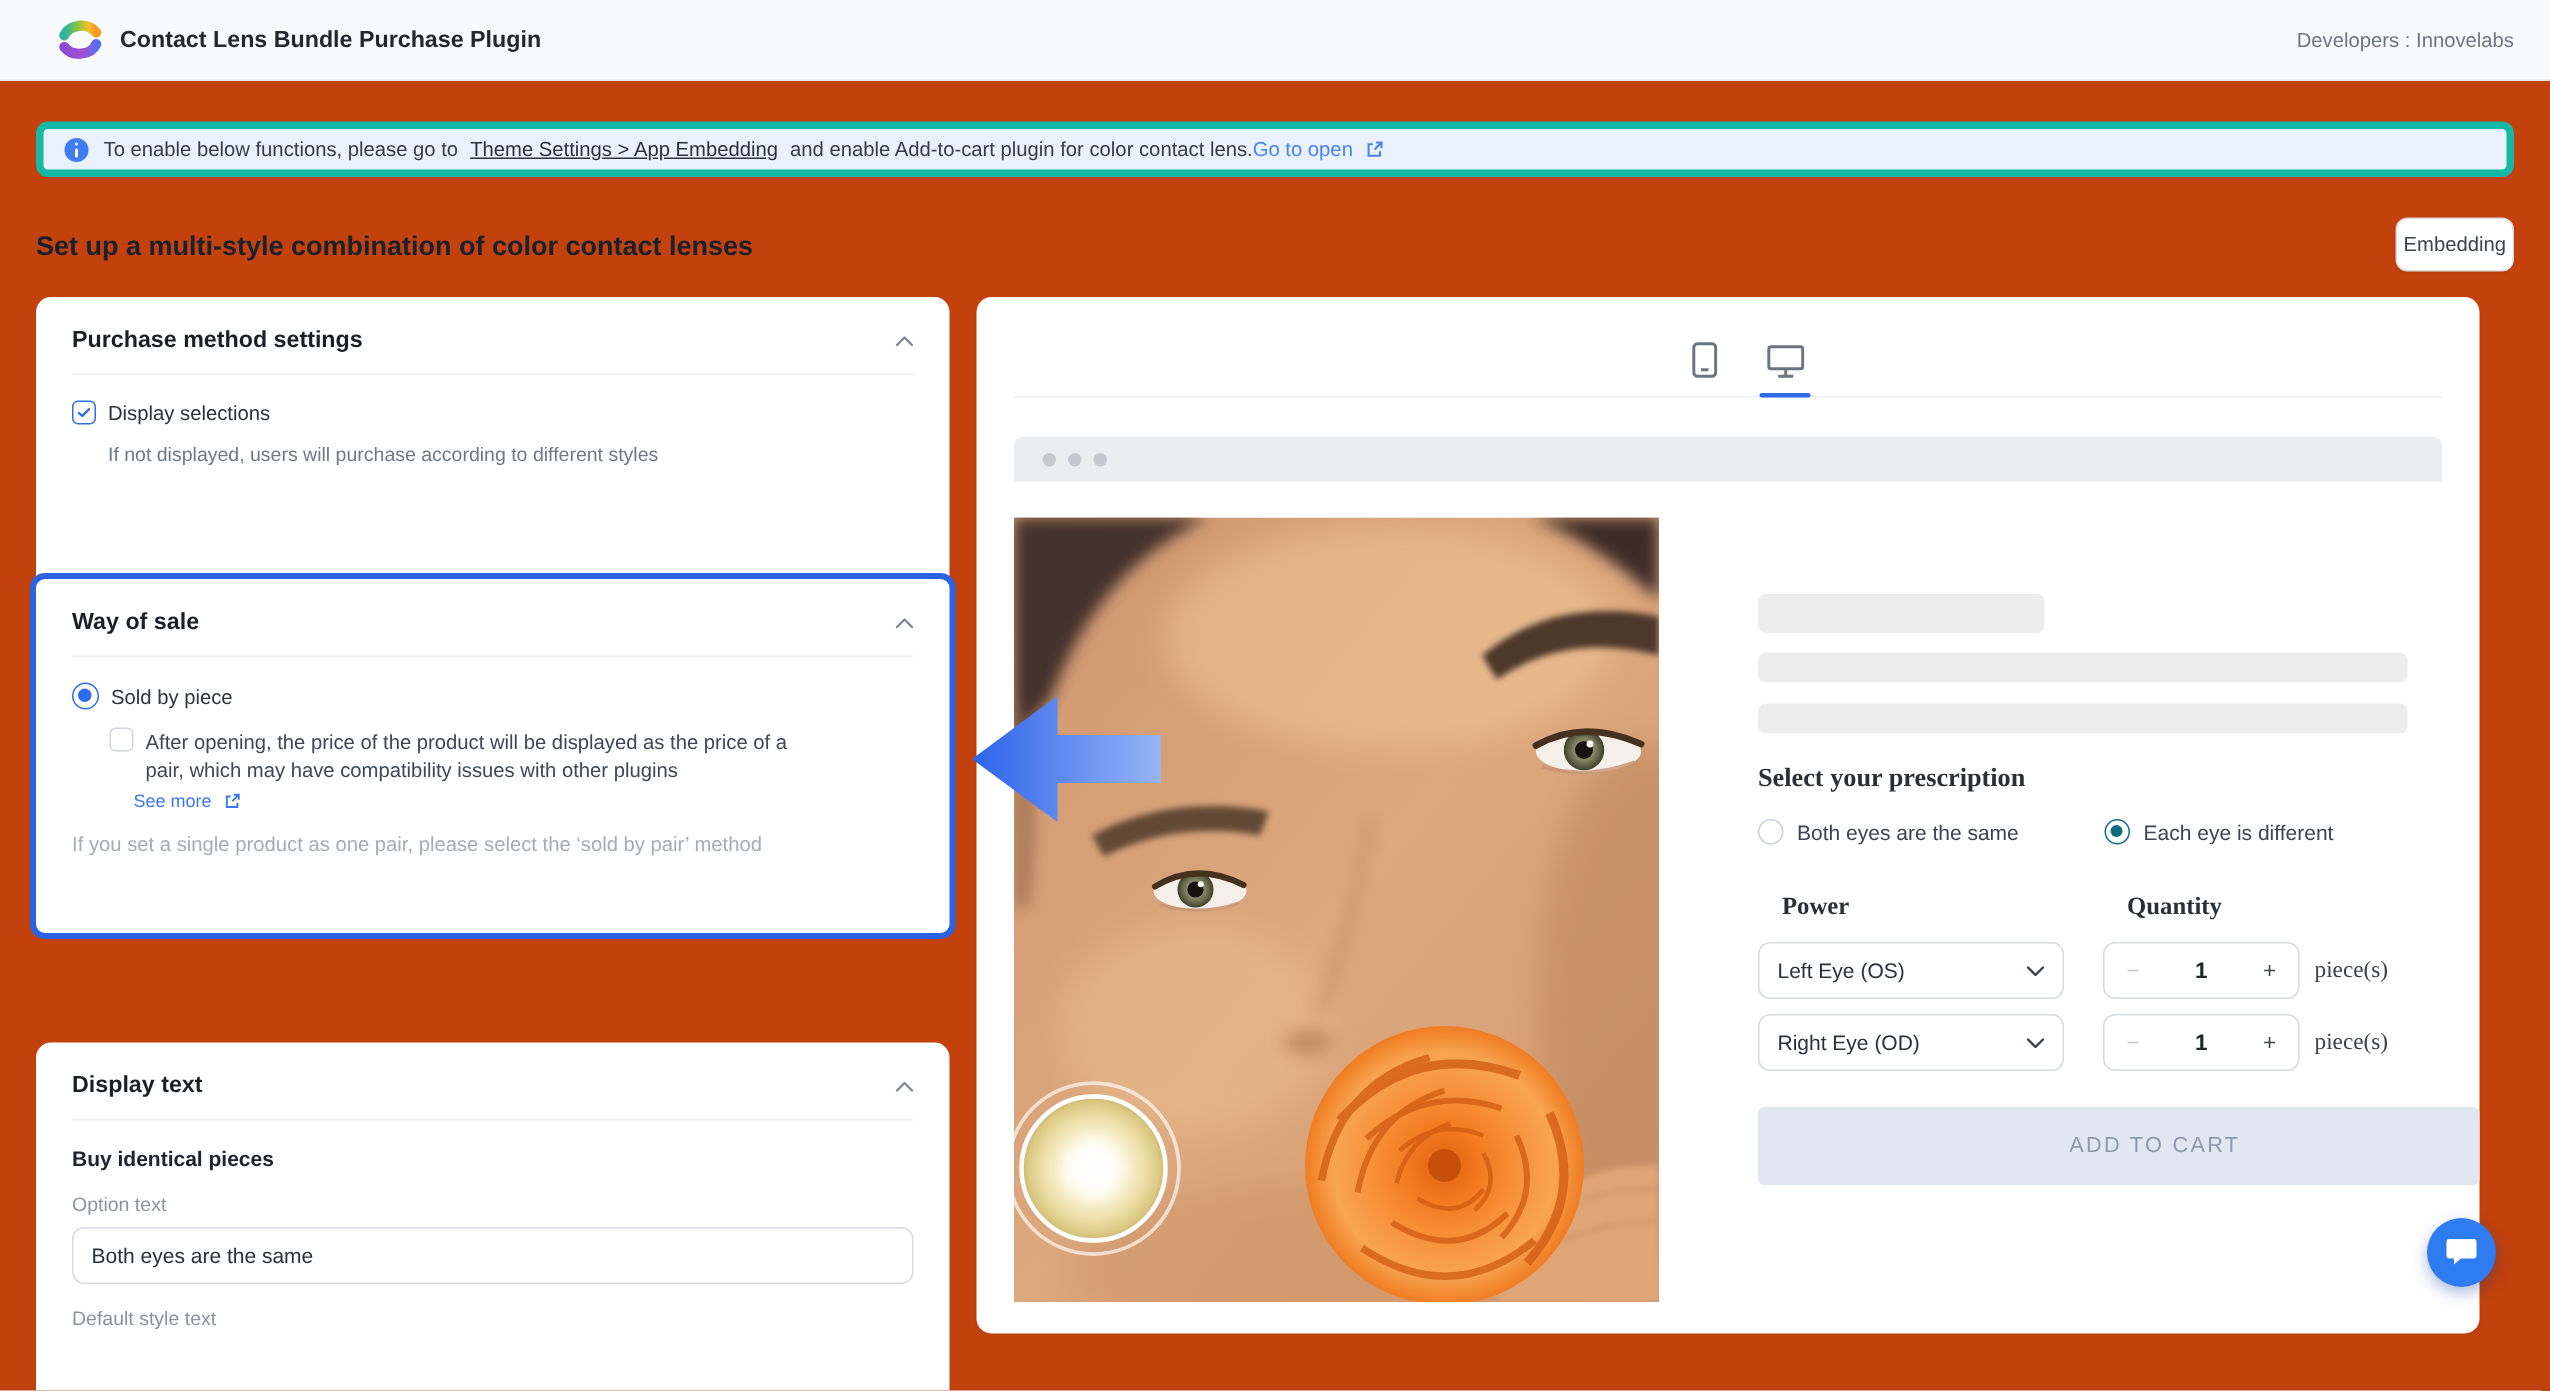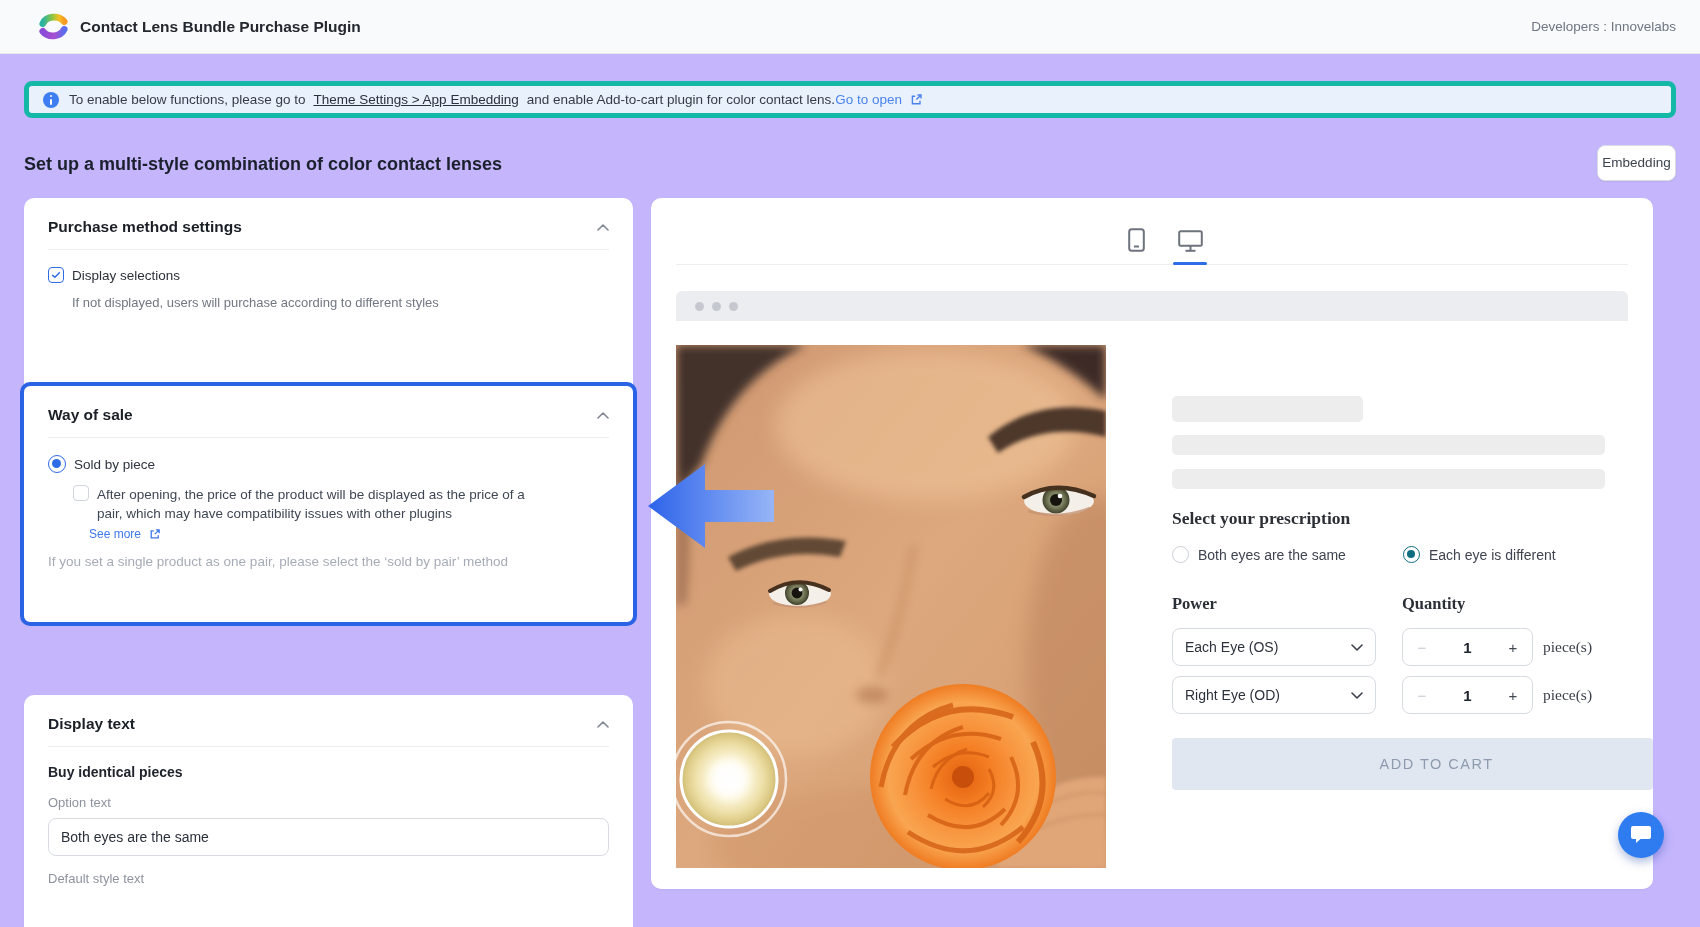--- a/index.html
+++ b/index.html
@@ -1,16 +1,16 @@
 <!DOCTYPE html>
 <html><head>
 <meta charset="utf-8">
 <style>
   html,body{margin:0;padding:0;background:#edeef2;font-family:"Liberation Sans",sans-serif;}
-  .stage{position:relative;width:1700px;height:927px;background:#c4b5fd;overflow:hidden;}
+  .stage{position:relative;width:1700px;height:927px;background:#c2410c;overflow:hidden;}
 
   
   .hdr{position:absolute;left:0;top:0;width:1700px;height:53px;background:#f9fafb;border-bottom:1px solid #e7e9ed;}
   .logo{position:absolute;left:38px;top:11px;width:31px;height:31px;}
   .hdr-title{position:absolute;left:80px;top:0;line-height:53px;font-size:15.5px;font-weight:700;color:#23272e;}
   .hdr-account{position:absolute;right:24px;top:0;line-height:53px;font-size:13.5px;color:#6e7684;}
 
   
   .banner{position:absolute;left:24px;top:81px;width:1652px;height:37px;box-sizing:border-box;background:#e9f1fd;border:5px solid #14b8a6;border-radius:8px;display:flex;align-items:center;padding-left:14px;font-size:13.5px;color:#353c47;}
   .info-ic{width:16px;height:16px;border-radius:50%;background:#3f7df2;position:relative;flex:0 0 16px;margin-right:10px;}
@@ -60,21 +60,21 @@
   .dot{width:9px;height:9px;border-radius:50%;background:#c5c9cf;margin-right:8px;}
   .portrait{position:absolute;left:25px;top:147px;width:430px;height:523px;}
   .skel{position:absolute;background:#ededee;border-radius:5px;}
   .serif{font-family:"Liberation Serif",serif;}
   .presc-title{position:absolute;left:521px;top:310px;font-size:17.5px;font-weight:700;color:#2c3036;}
   .p-radio-row{position:absolute;top:348px;display:flex;align-items:center;}
   .p-radio{width:17px;height:17px;box-sizing:border-box;border-radius:50%;border:1.5px solid #c9ced6;background:#fff;position:relative;flex:0 0 17px;cursor:pointer;}
   .p-radio.sel{border-color:#0e6e80;}
   .p-radio.sel::after{content:"";position:absolute;left:3px;top:3px;width:8px;height:8px;border-radius:50%;background:#0e6e80;}
   .p-radio-label{font-size:14px;color:#3e4450;margin-left:9px;}
-  .col-label{position:absolute;top:396px;font-size:16.5px;font-weight:700;color:#2b2f36;}
+  .col-label{position:absolute;top:396px;font-size:16.5px;font-weight:700;color:#2b2f36;margin-left:16px;}
   .sel-box{position:absolute;width:204px;height:38px;box-sizing:border-box;border:1px solid #d6dae1;border-radius:8px;background:#fff;display:flex;align-items:center;justify-content:space-between;padding:0 12px;font-size:14px;color:#2c323c;cursor:pointer;}
   .stepper{position:absolute;width:131px;height:38px;box-sizing:border-box;border:1px solid #d6dae1;border-radius:8px;background:#fff;display:flex;align-items:center;}
   .st-btn{width:38px;text-align:center;font-size:15px;cursor:pointer;}
   .st-minus{color:#c6cbd2;}
   .st-plus{color:#414852;}
   .st-val{flex:1;text-align:center;font-size:15px;font-weight:700;color:#20252d;}
   .unit{position:absolute;font-size:15.5px;color:#3c414a;}
   .atc{position:absolute;left:521px;top:540px;width:433px;height:52px;background:#e0e7f1;border-radius:4px;text-align:center;line-height:52px;font-size:14.5px;font-weight:500;letter-spacing:1.5px;color:#8e9aad;cursor:pointer;padding-left:48px;}
 
   
@@ -306,21 +306,21 @@
     </div>
     <div class="p-radio-row" style="left:752px;">
       <span class="p-radio sel"></span>
       <span class="p-radio-label">Each eye is different</span>
     </div>
 
     <div class="col-label serif" style="left:521px;">Power</div>
     <div class="col-label serif" style="left:751px;">Quantity</div>
 
     <div class="sel-box" style="left:521px;top:430px;">
-      <span>Each Eye (OS)</span>
+      <span>Left Eye (OS)</span>
       <svg width="12" height="7" viewBox="0 0 12 7">
           <polyline points="1,1 6,6 11,1" fill="none" stroke="#3a414b" stroke-width="1.6" stroke-linecap="round" stroke-linejoin="round"></polyline>
         </svg>
     </div>
     <div class="stepper" style="left:751px;top:430px;">
       <span class="st-btn st-minus">−</span>
       <span class="st-val">1</span>
       <span class="st-btn st-plus">+</span>
     </div>
     <div class="unit serif" style="left:892px;top:440px;">piece(s)</div>

